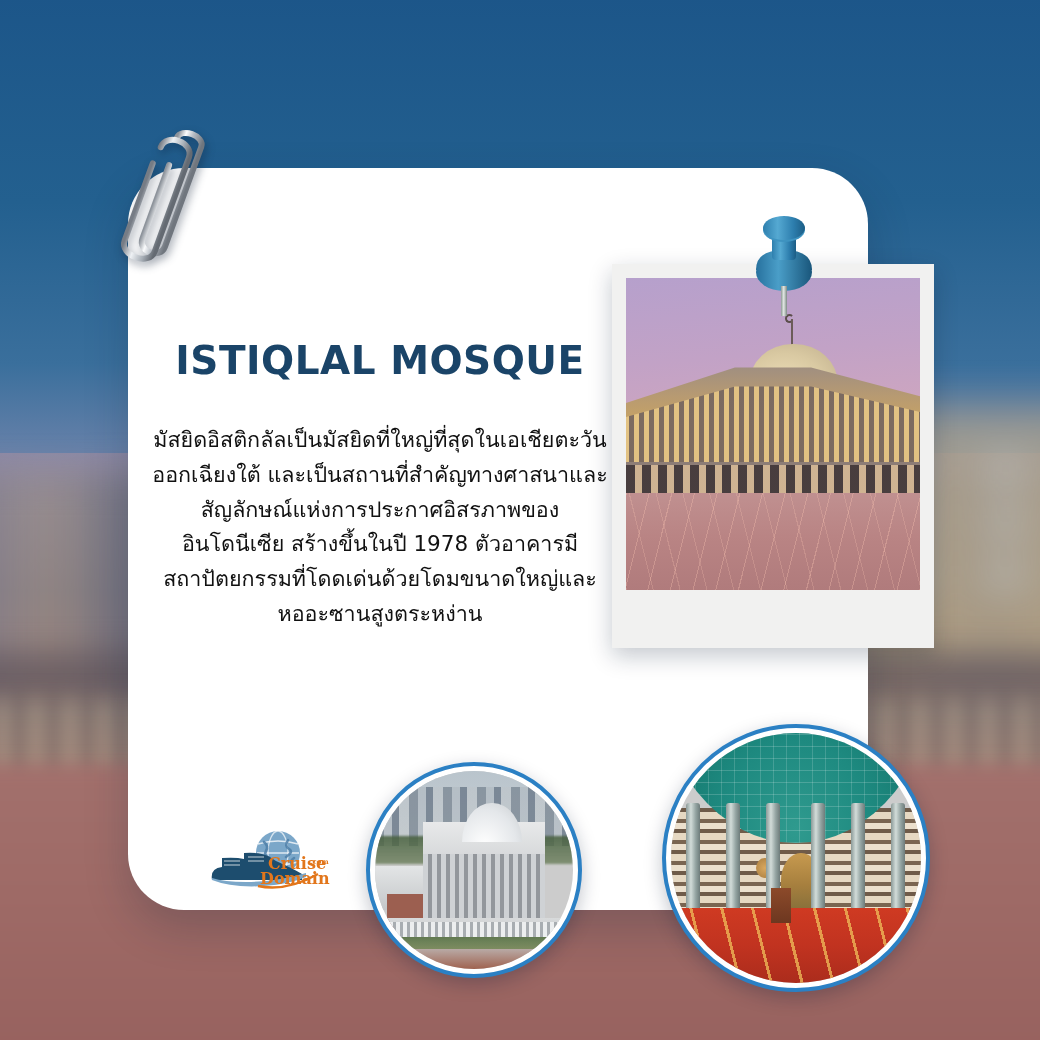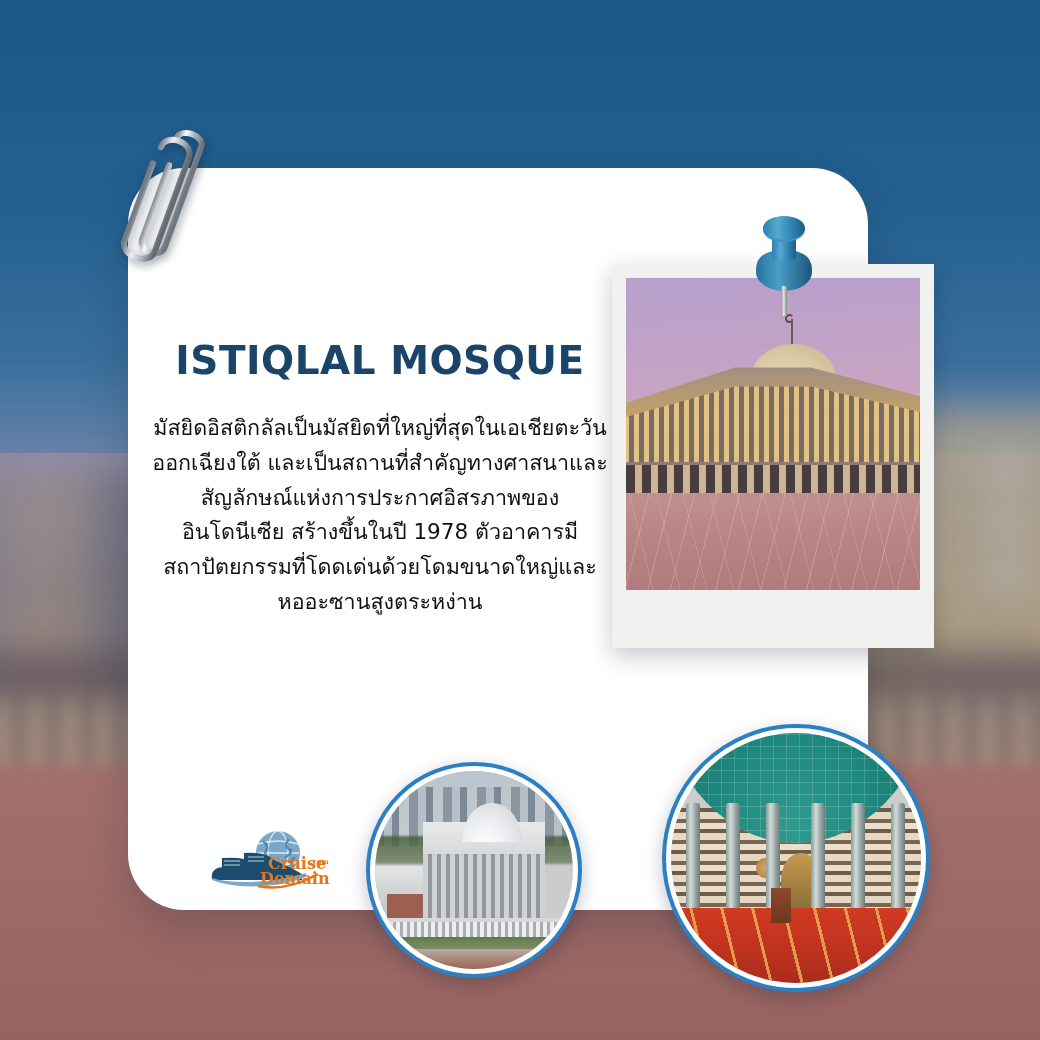--- a/index.html
+++ b/index.html
@@ -90,21 +90,21 @@
   .title {
     font-family:"DejaVu Sans", sans-serif;
     font-size:39px; font-weight:bold; letter-spacing:.5px;
     color:#1a4468; line-height:1.1;
   }
   .subtitle {
     margin-top:32px;
     font-size:31px; color:#1f5c8c; font-weight:400; line-height:1.25;
   }
   .body-text {
-    margin-top:28px;
+    margin-top:40px;
     font-size:21.5px; line-height:1.62; color:#111111;
   }
 
   
   .logo { position:absolute; left:206px; top:828px; width:126px; height:70px; }
 
   
   .polaroid {
     position:absolute; left:612px; top:264px;
     width:322px; height:384px;

